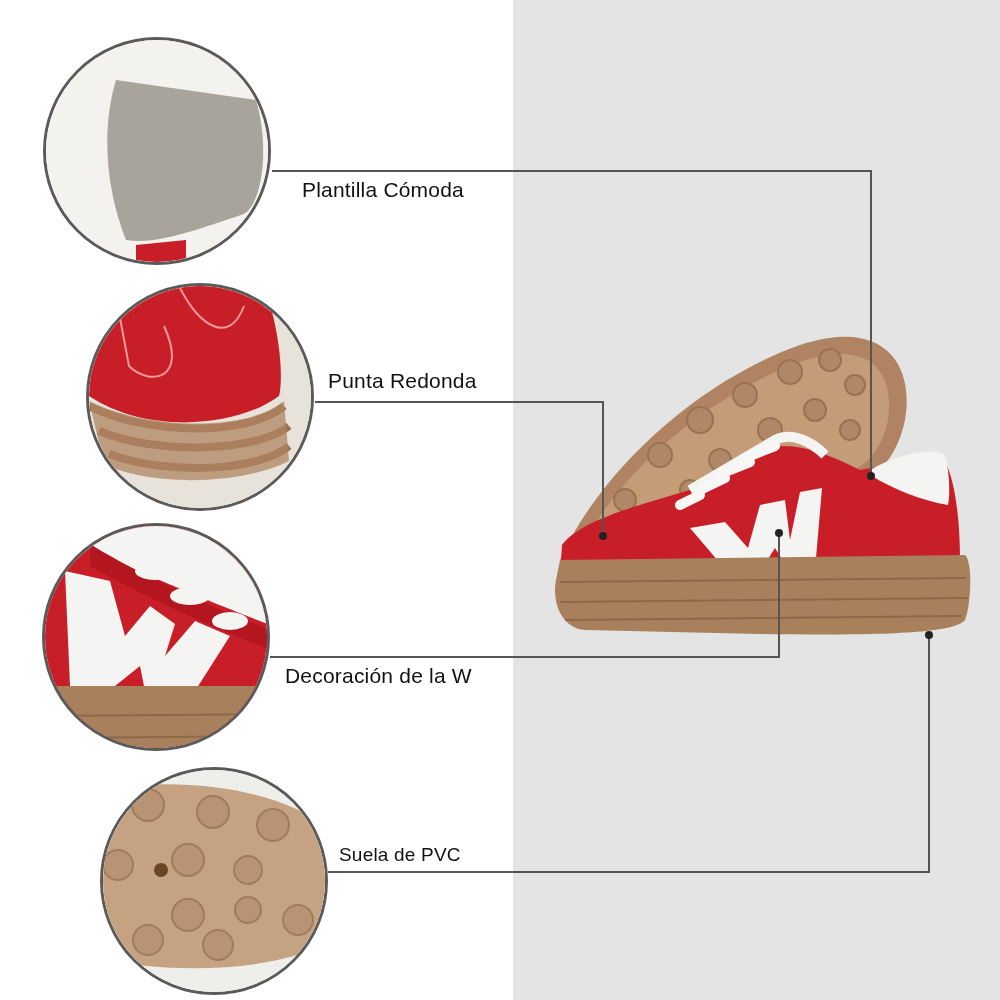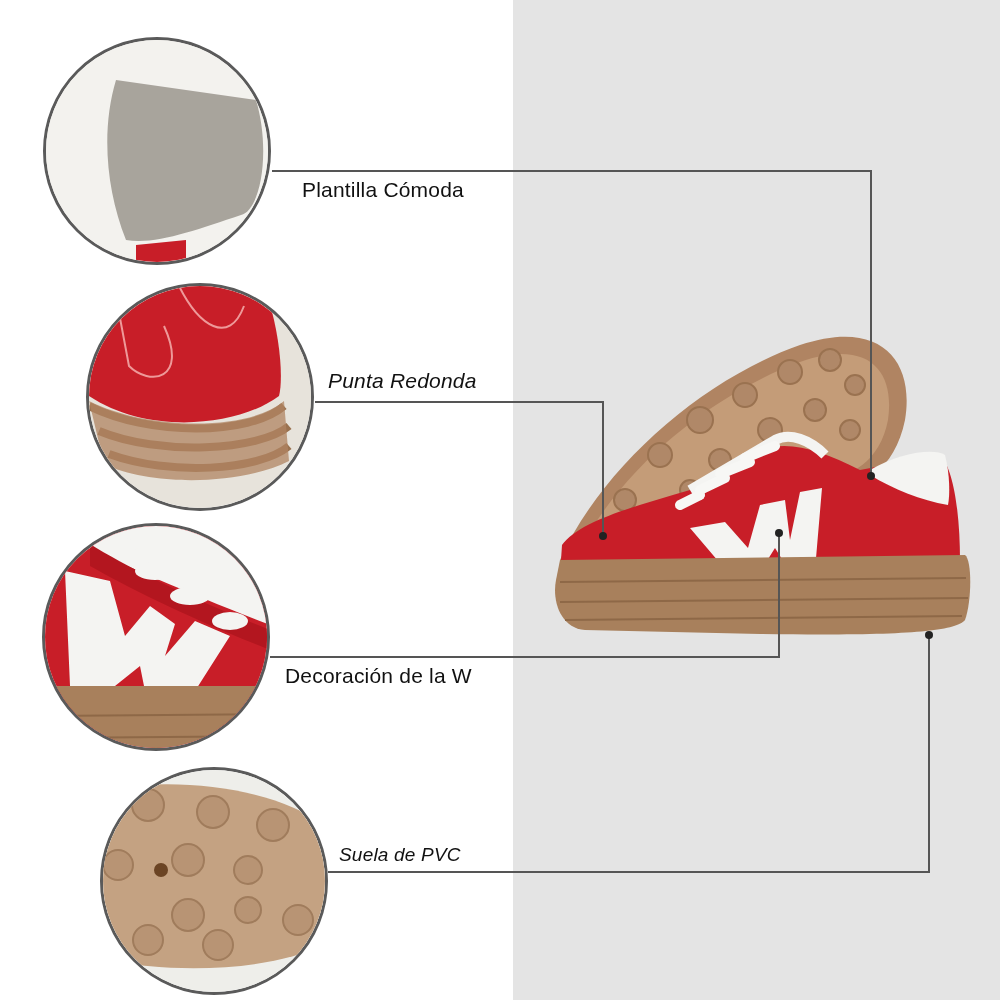--- a/index.html
+++ b/index.html
@@ -88,21 +88,21 @@
     <path d="M25,0 L40,80 C60,100 100,95 75,40" fill="none" stroke="#e99" stroke-width="2"></path>
     <path d="M90,0 C110,40 140,60 155,20" fill="none" stroke="#e99" stroke-width="2"></path>
     <g fill="none" stroke="#9a7250" stroke-width="8">
       <path d="M0,120 C60,150 160,150 195,120"></path>
       <path d="M10,145 C70,170 170,165 200,140"></path>
       <path d="M20,168 C80,190 170,185 200,160"></path>
     </g>
     <path d="M0,115 C60,145 160,145 195,115 L200,175 C150,200 60,200 15,178 Z" fill="#b08462" opacity="0.75"></path>
   </svg>
 </div>
-<div class="callout-label" style="left:328px;top:369px;font-style:italic;">Punta Redonda</div>
+<div class="callout-label" style="left:328px;top:369px;">Punta Redonda</div>
 
 <div class="detail" style="left:42px;top:523px;width:228px;height:228px;">
   <svg width="228" height="228" viewBox="0 0 228 228">
     <rect width="228" height="228" fill="#c81e28"></rect>
     <path d="M0,0 L228,0 L228,100 C150,70 80,40 40,20 L0,25 Z" fill="#f4f4f2"></path>
     <path d="M45,18 C80,40 150,75 228,105 L228,125 C150,95 80,60 45,40 Z" fill="#b3161f"></path>
     <g fill="#f4f4f2">
       <ellipse cx="75" cy="20" rx="18" ry="8"></ellipse>
         <ellipse cx="110" cy="45" rx="20" ry="9"></ellipse>
       <ellipse cx="145" cy="70" rx="20" ry="9"></ellipse>
@@ -131,13 +131,13 @@
         <circle cx="145" cy="100" r="14"></circle>
       <circle cx="85" cy="145" r="16"></circle>
         <circle cx="145" cy="140" r="13"></circle>
         <circle cx="195" cy="150" r="15"></circle>
       <circle cx="45" cy="170" r="15"></circle>
         <circle cx="115" cy="175" r="15"></circle>
     </g>
     <circle cx="58" cy="100" r="7" fill="#6b4424"></circle>
   </svg>
 </div>
-<div class="callout-label lbl-small" style="left:339px;top:844px;font-style:italic;">Suela de PVC</div>
+<div class="callout-label lbl-small" style="left:339px;top:844px;">Suela de PVC</div>
 
 </body></html>

